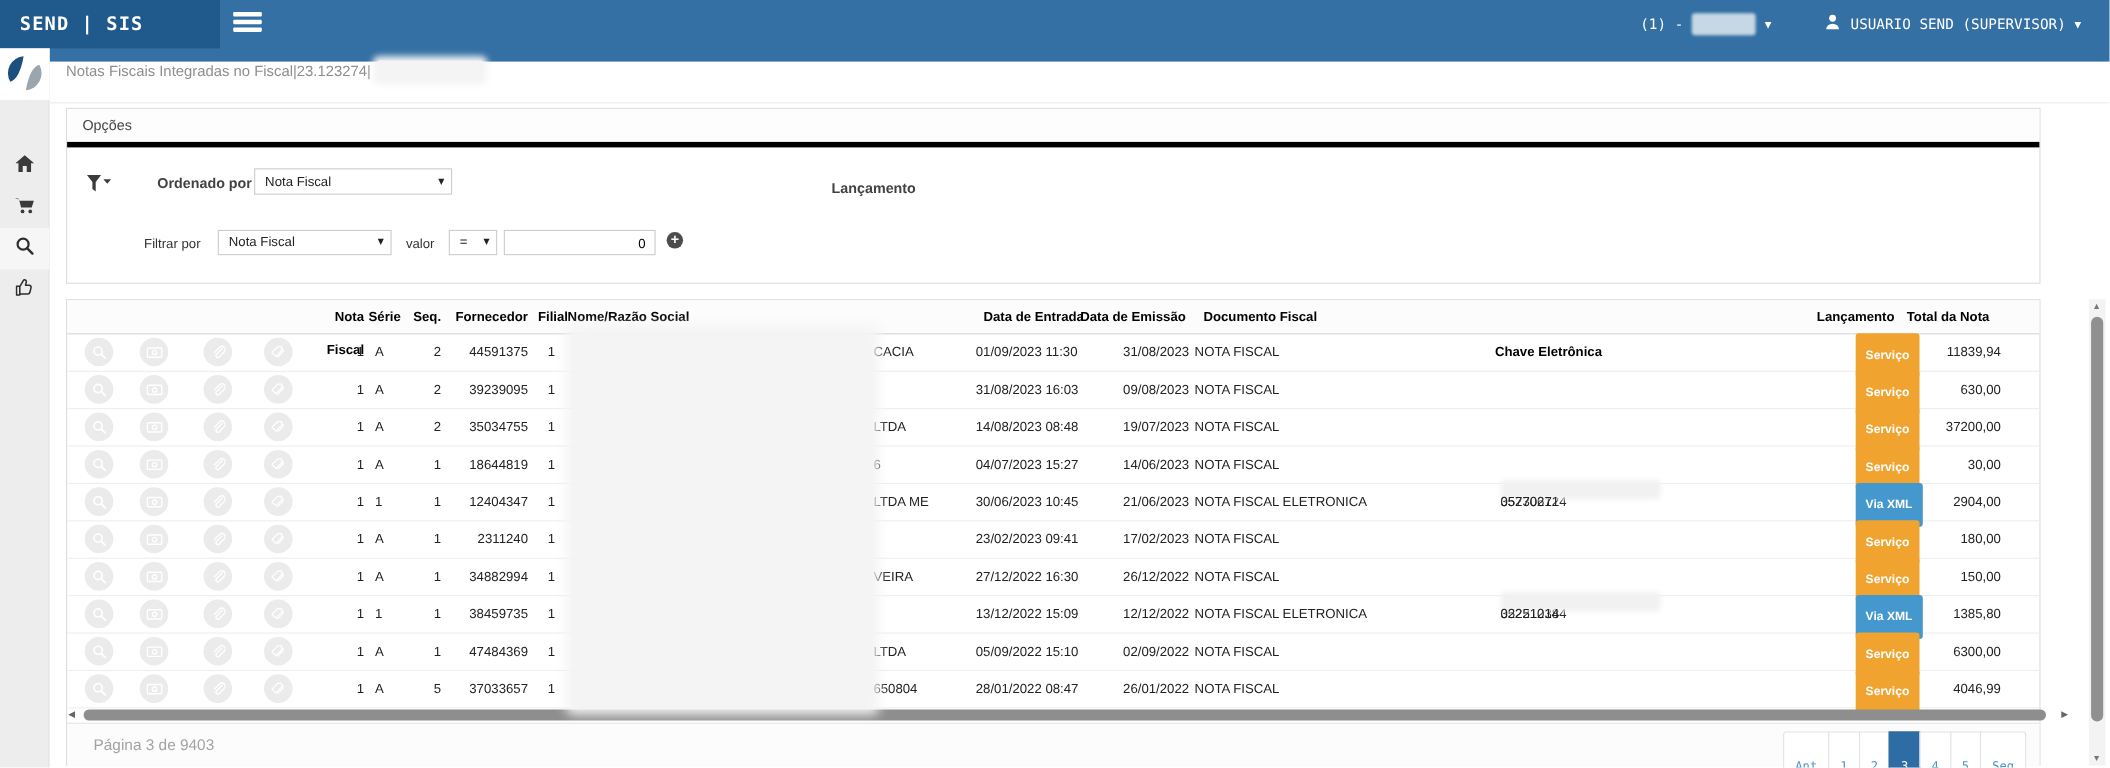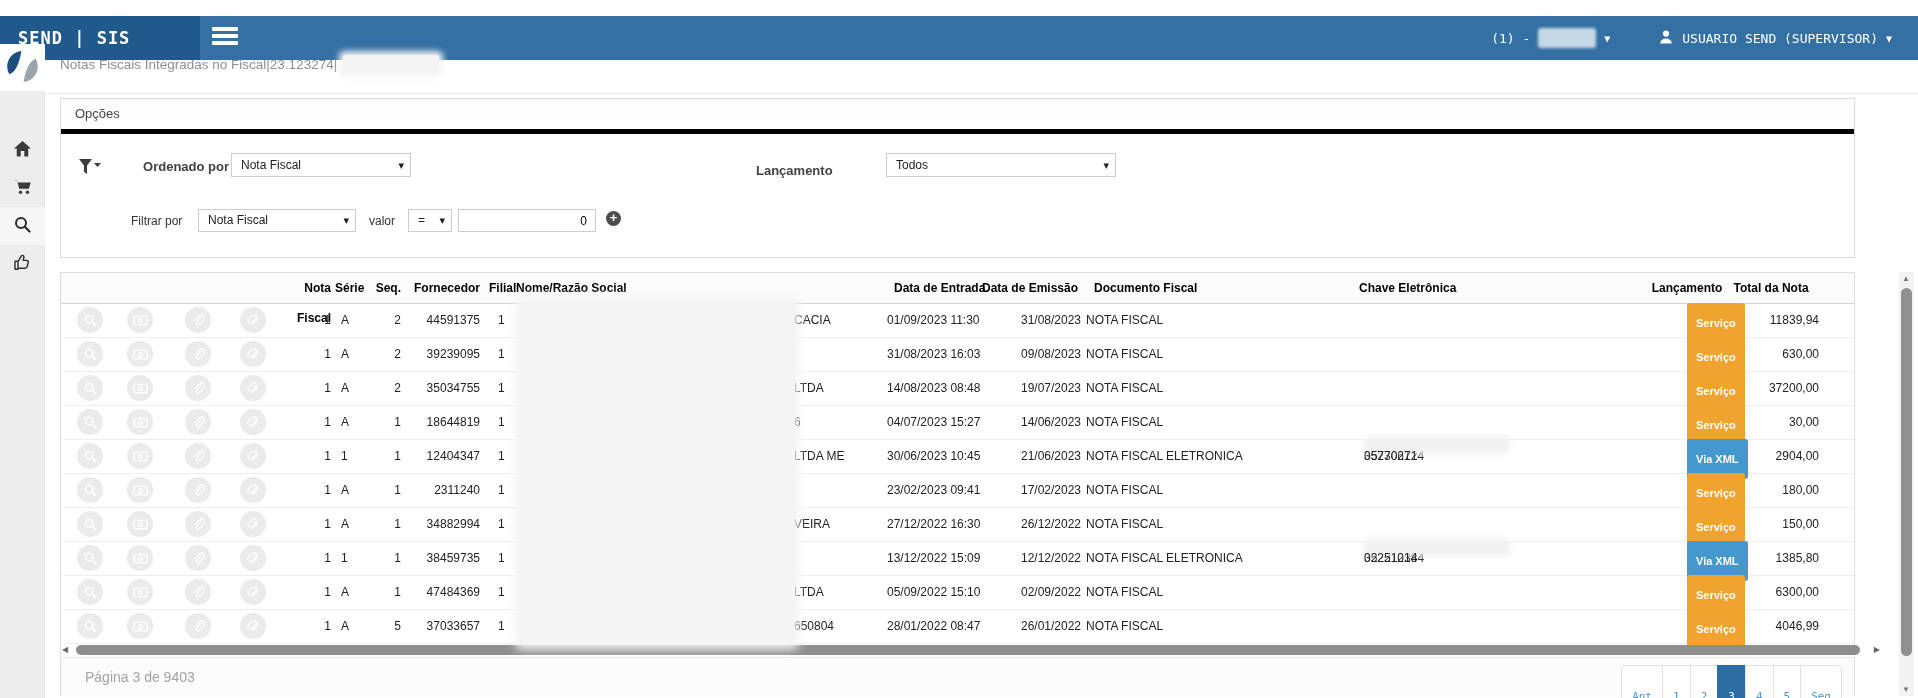--- a/index.html
+++ b/index.html
@@ -1,20 +1,20 @@
 <!DOCTYPE html>
 <html><head>
 <meta charset="utf-8">
 <style>
   html,body{margin:0;padding:0;background:#fff;}
   #page{position:relative;width:1918px;height:698px;background:#fff;overflow:hidden;
         font-family:"Liberation Sans",sans-serif;color:#222;}
 
   
-  .topbar{position:absolute;left:0;top:16px;width:1918px;height:44px;background:#3470a4;}
+  .topbar{position:absolute;left:0;top:0;width:1918px;height:56px;background:#3470a4;}
   .brand{position:absolute;left:0;top:0;width:200px;height:44px;background:#20598c;
          color:#fff;font-family:"DejaVu Sans Mono",monospace;font-weight:bold;
          font-size:17px;line-height:44px;padding-left:18px;box-sizing:border-box;letter-spacing:1px;}
   .hamburger{position:absolute;left:212px;top:11px;width:26px;height:22px;cursor:pointer;}
   .hamburger .bar{height:4px;background:#fff;border-radius:1px;margin-bottom:3px;}
   .topbar-right{position:absolute;right:26px;top:0;height:44px;display:flex;align-items:center;
                 color:#fff;font-family:"DejaVu Sans Mono",monospace;font-size:13px;}
   .company-group{display:flex;align-items:center;gap:8px;margin-right:48px;cursor:pointer;}
   .redact-blue{width:58px;height:20px;background:rgba(255,255,255,.72);border-radius:3px;
                filter:blur(1.5px);}
@@ -89,21 +89,21 @@
   .c-total{left:1658px;width:100px;text-align:right;}
   .h-nota{left:208px;width:62px;text-align:right;}
   .h-serie{left:274px;width:40px;}
   .h-seq{left:305px;width:35px;text-align:right;}
   .h-forn{left:349px;width:70px;text-align:right;}
   .h-filial{left:428px;width:40px;}
   .h-nome{left:455px;}
   .h-entrada{left:833px;}
   .h-emissao{left:921px;width:105px;text-align:left;}
   .h-doc{left:1033px;}
-  .h-chave{left:1298px;}
+  .h-chave{left:1298px;margin-top:32px;}
   .h-lanc{left:1586px;width:80px;text-align:center;}
   .h-total{left:1665px;width:90px;text-align:center;}
   .badge{display:inline-block;padding:3px 9px;border-radius:3px;color:#fff;font-weight:bold;
          font-size:11px;line-height:13px;vertical-align:middle;cursor:default;}
   .chave-blur{display:inline-block;width:140px;height:12px;vertical-align:middle;margin:0 3px;
               background:#f1f1f1;box-shadow:0 0 5px 3px rgba(241,241,241,.95);border-radius:2px;}
   .name-redaction{position:absolute;left:523px;top:304px;width:268px;height:338px;z-index:5;
                   background:#f4f4f4;box-shadow:0 0 10px 8px rgba(244,244,244,.96);
                   filter:blur(1px);border-radius:2px;}
 
@@ -216,23 +216,20 @@
           <path d="M15 4h7l-3.5 4z" fill="#3c3c3c"></path>
         </svg>
     </div>
     <div class="lbl lbl-ordenado">
       <span>Ordenado por</span>
     </div>
     <div class="fakeselect sel-ordenado">
       <span>Nota Fiscal</span>
     </div>
     <div class="lbl lbl-lancamento">Lançamento</div>
-    <div class="fakeselect sel-lancamento">
-      <span>Todos</span>
-    </div>
     <div class="lbl-sm lbl-filtrar">Filtrar por</div>
     <div class="fakeselect sel-filtro">
       <span>Nota Fiscal</span>
     </div>
     <div class="lbl-sm lbl-valor">valor</div>
     <div class="fakeselect sel-oper">
       <span>=</span>
     </div>
     <input class="valor-input" value="0" style="">
     <div class="addfilter">+</div>

